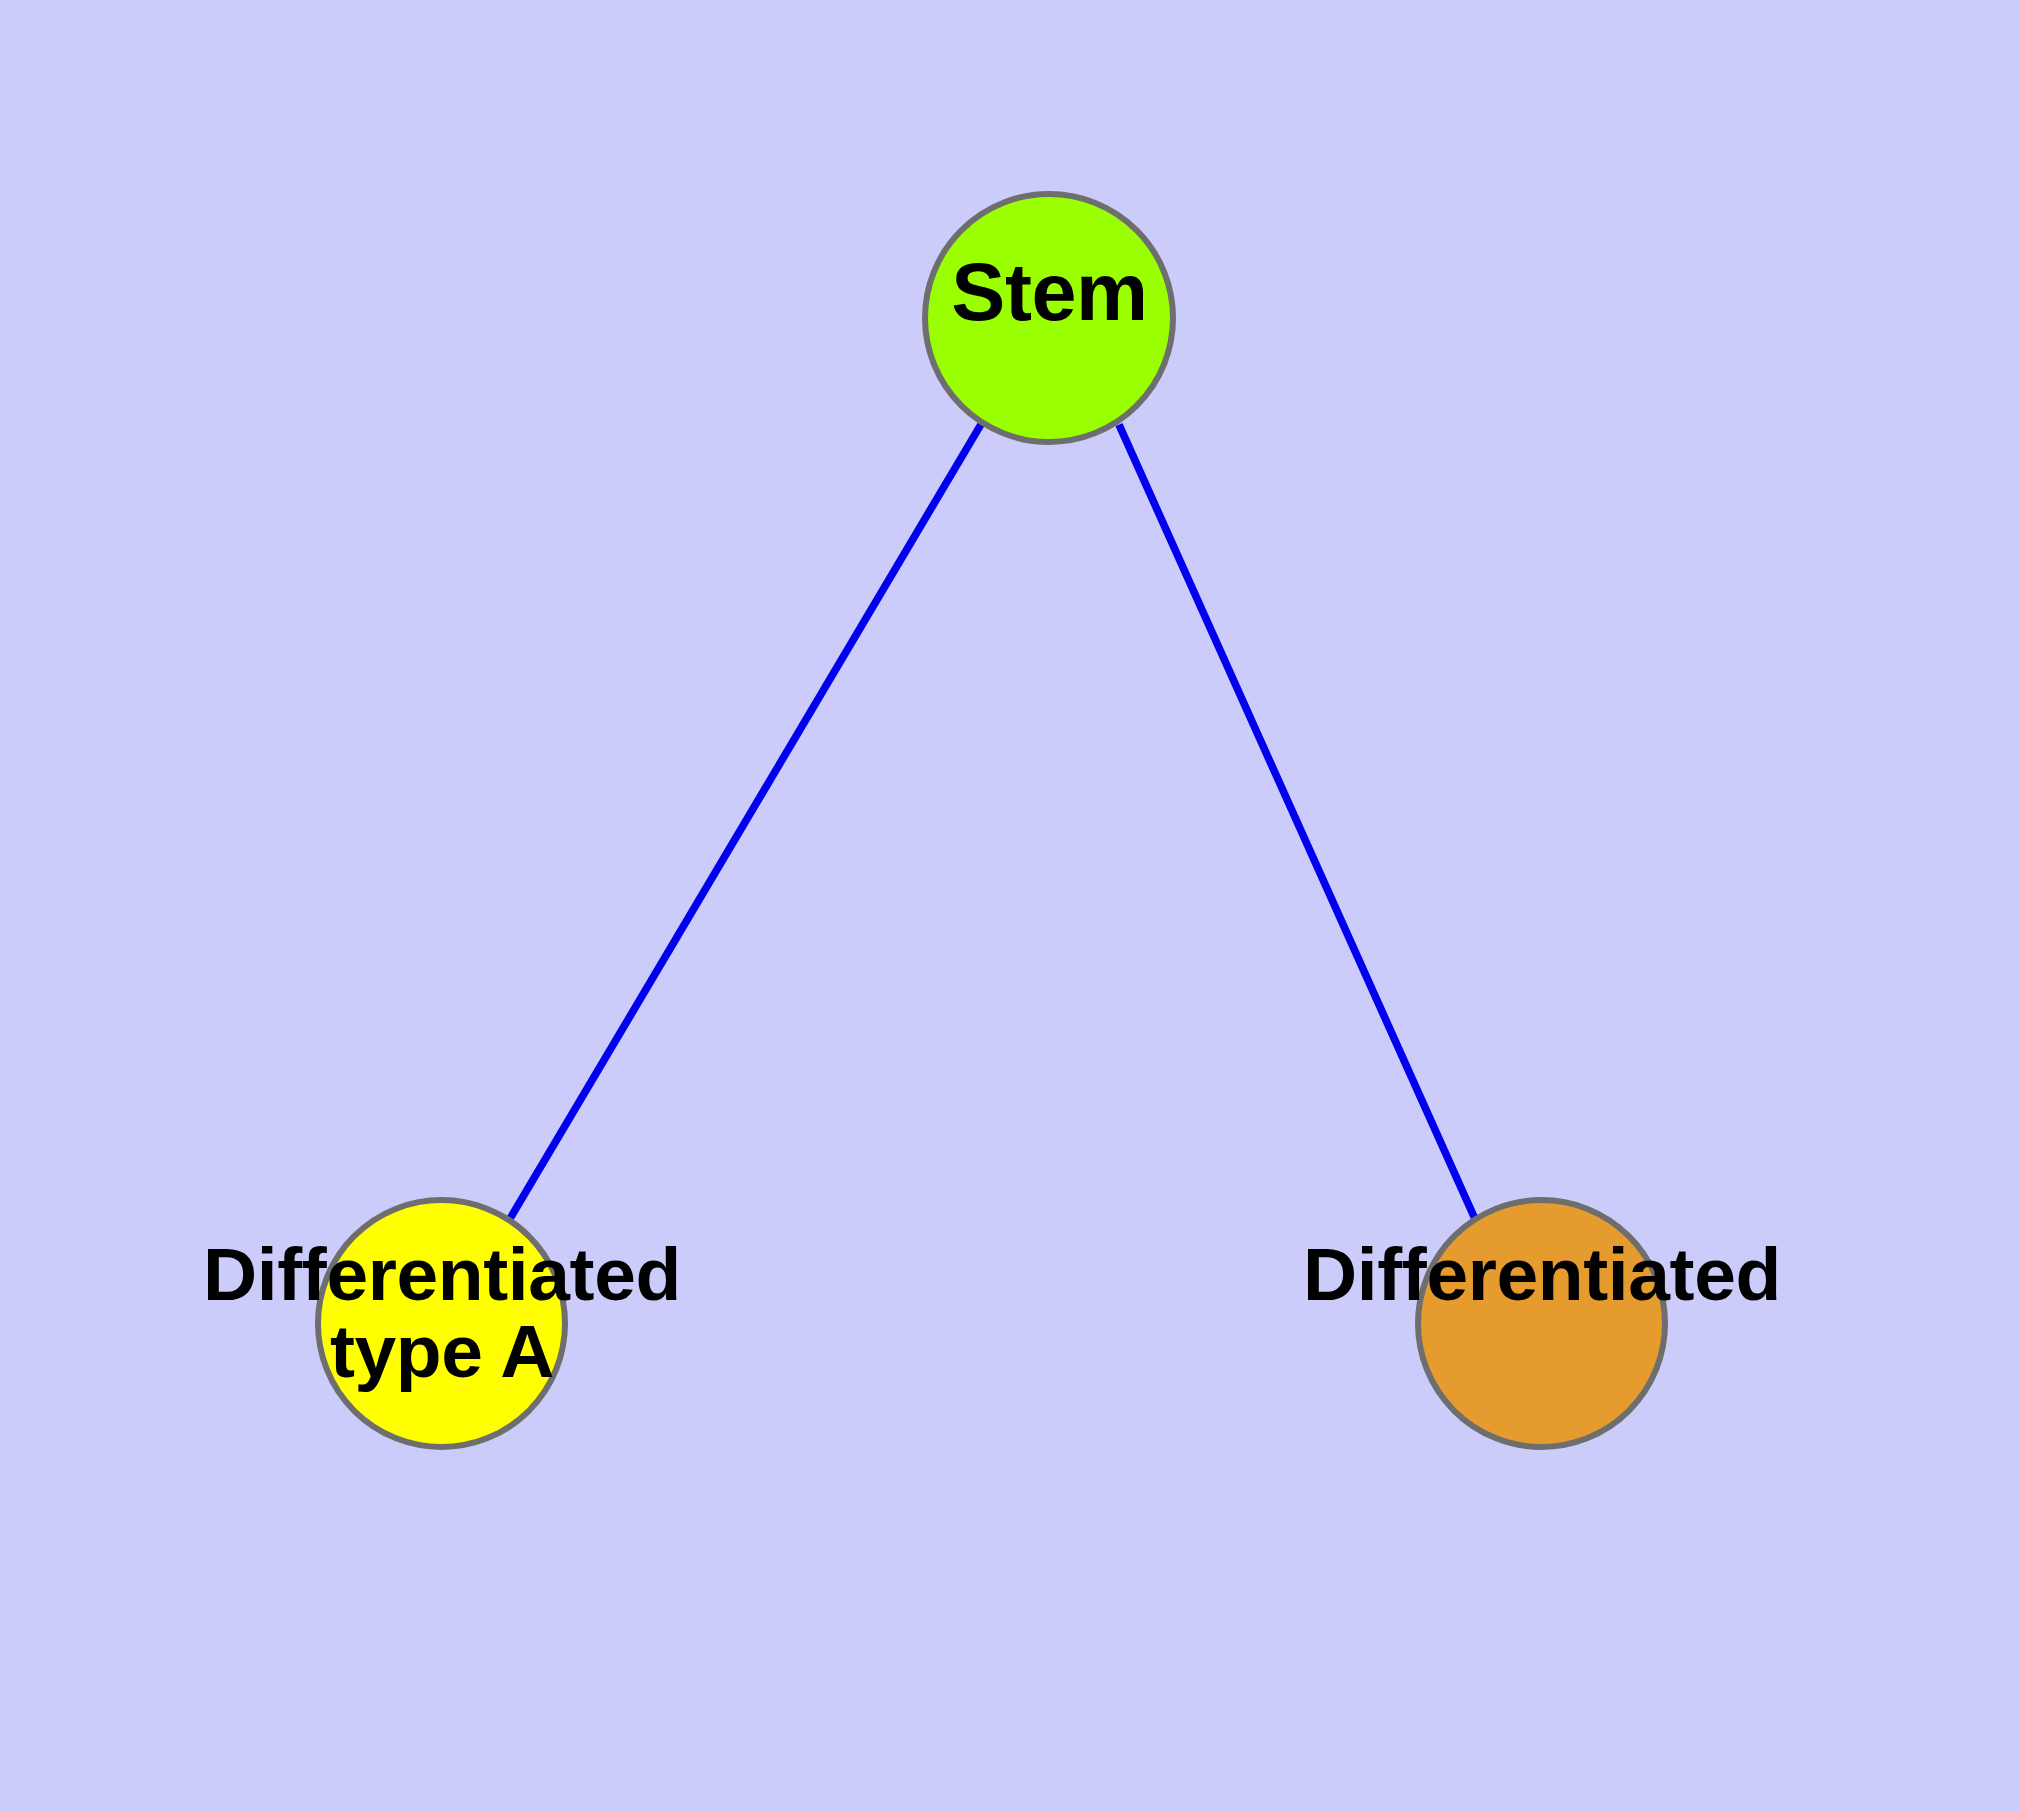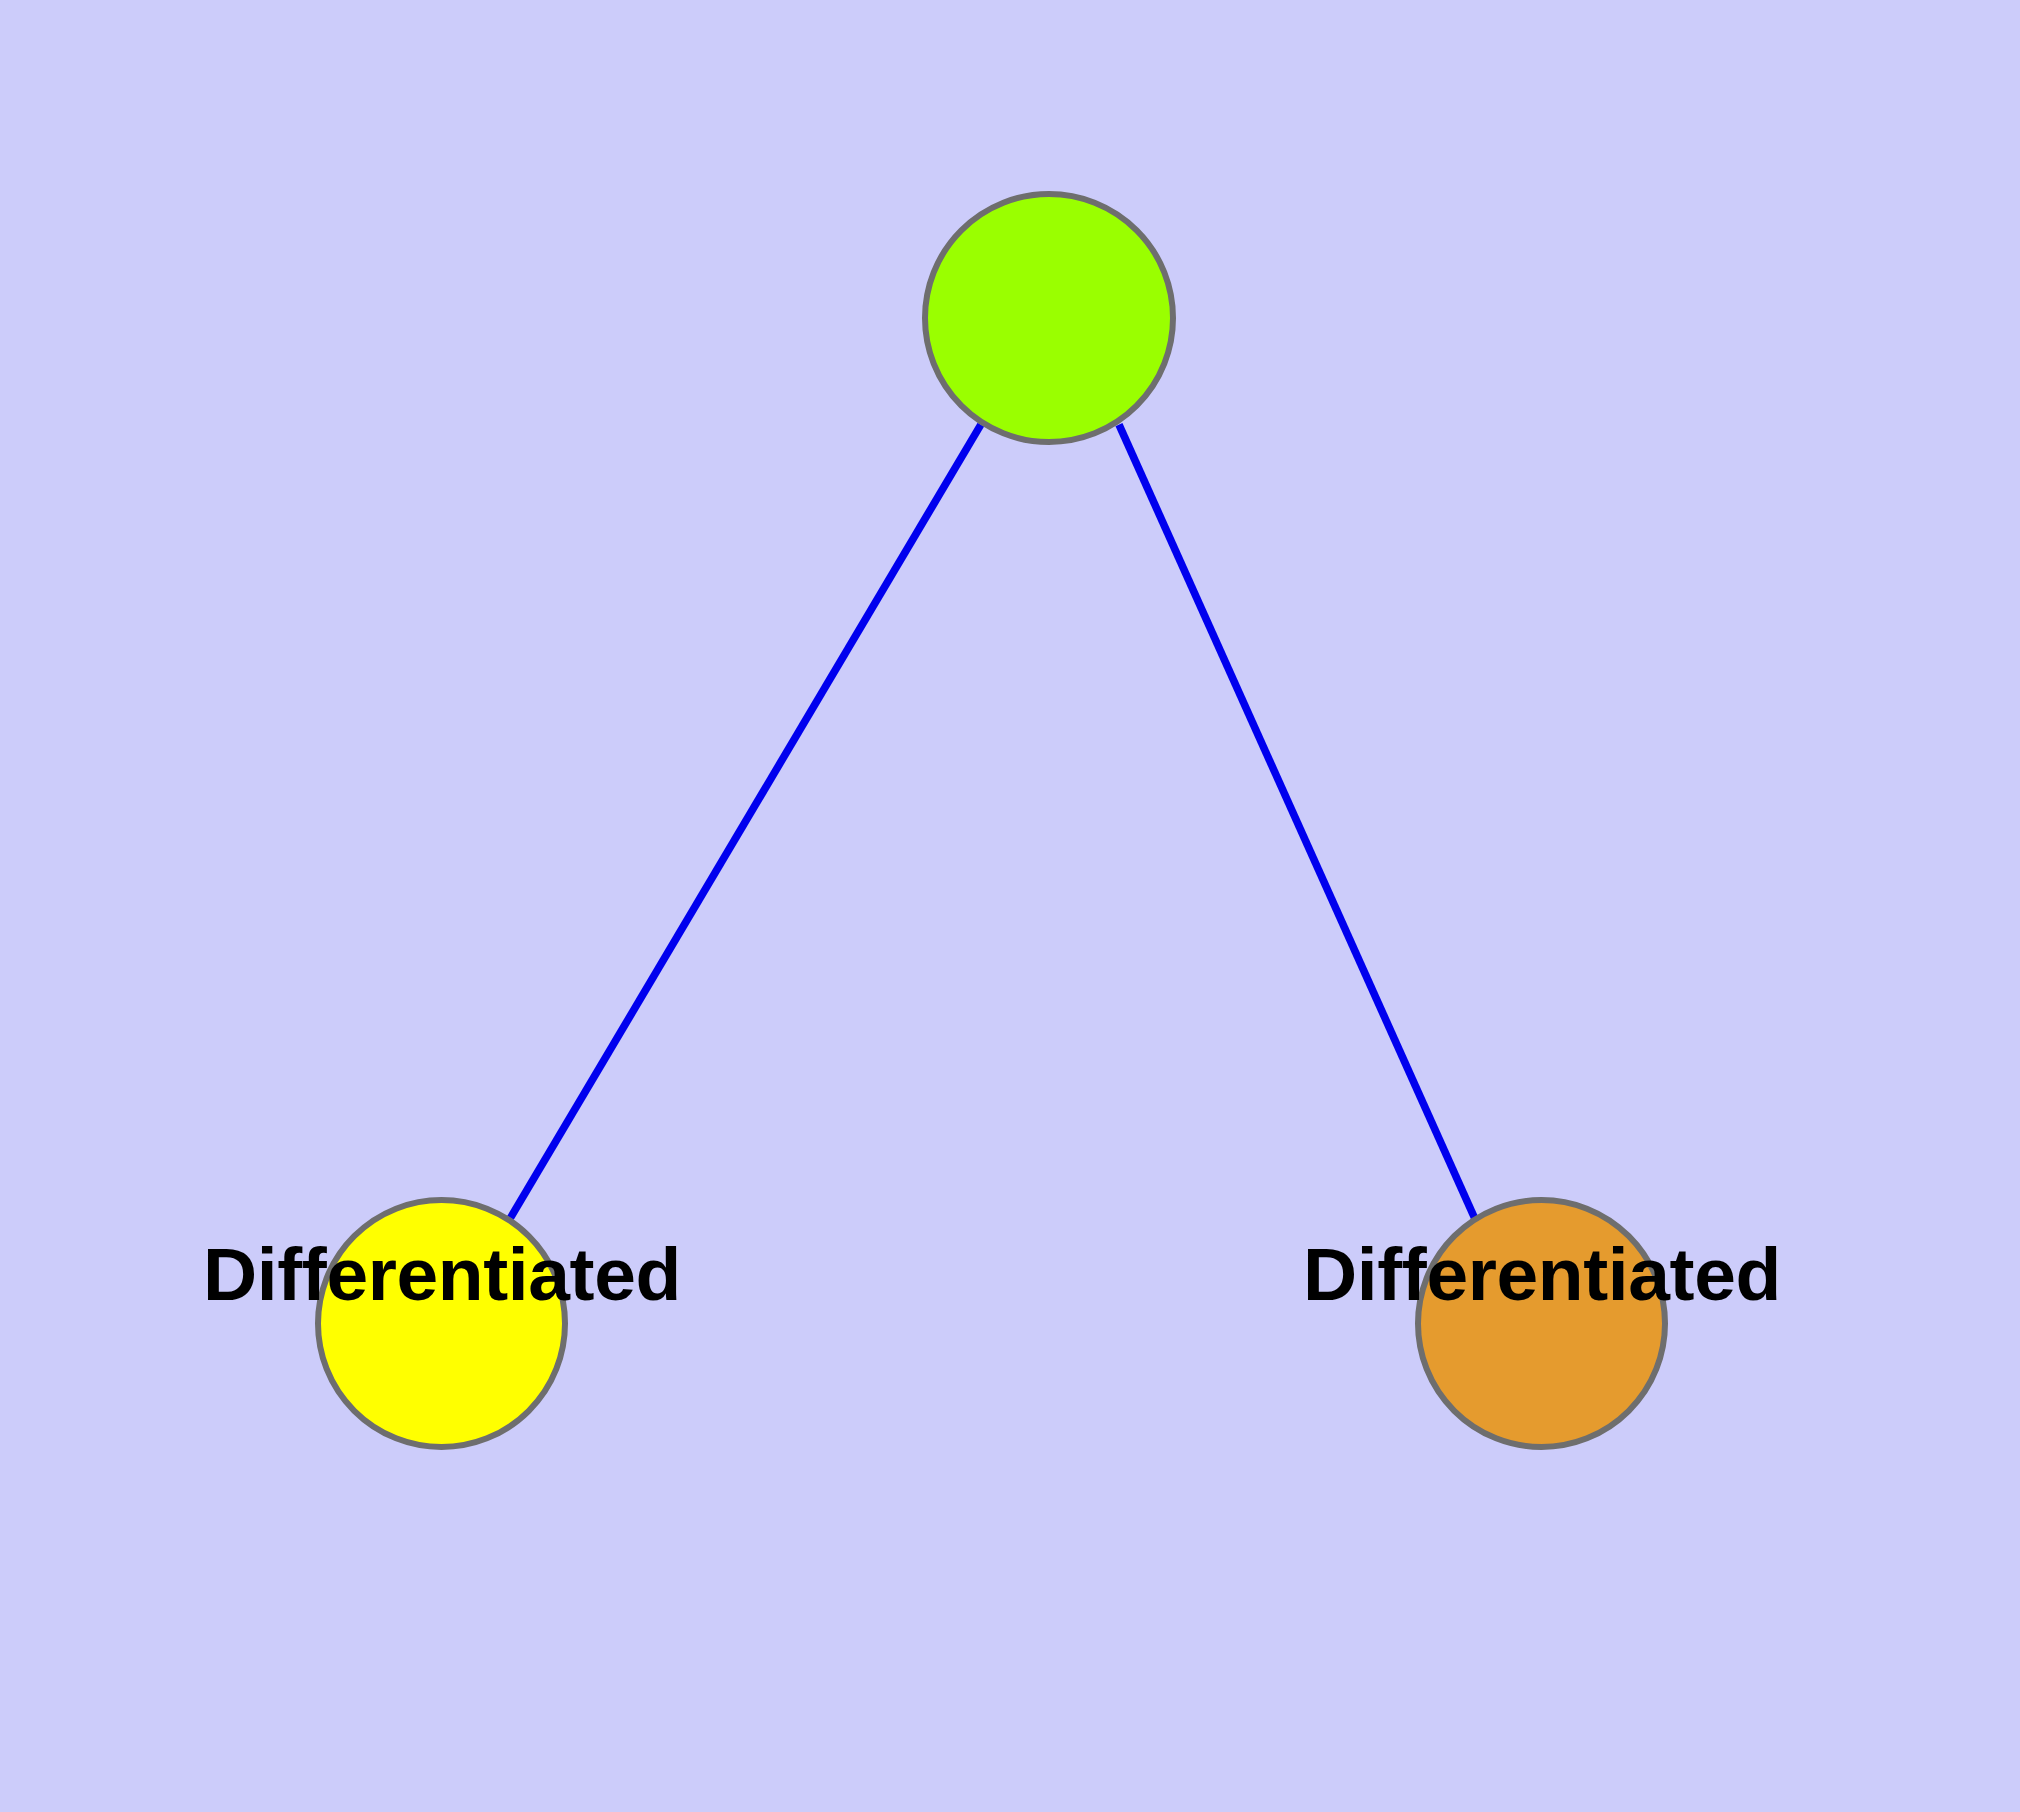--- a/index.html
+++ b/index.html
@@ -90,19 +90,20 @@
     <line id="edge-stem-diff-a" x1="1157" y1="501" x2="602" y2="1437" stroke="#0000ee" stroke-width="9" stroke-linecap="butt"></line>
     <line id="edge-stem-diff-b" x1="1320" y1="501" x2="1740" y2="1438" stroke="#0000ee" stroke-width="9" stroke-linecap="butt"></line>
   </svg>
 
   <div id="node-stem" class="graph-node" style="left: 922px; top: 191px; width: 254px; height: 254px; background: rgb(154, 255, 0); border-color: rgb(110, 110, 110);"></div>
 
   <div id="node-diff-a" class="graph-node" style="left: 315px; top: 1197px; width: 253px; height: 253px; background: rgb(255, 255, 0); border-color: rgb(110, 110, 110);"></div>
 
   <div id="node-diff-b" class="graph-node" style="left: 1415px; top: 1197px; width: 253px; height: 253px; background: rgb(229, 155, 46); border-color: rgb(110, 110, 110);"></div>
 
+  <div id="label-stem" class="node-label" style="color: rgb(0, 0, 0); left: 795px;"><span>Stem</span></div>
 
-  <div id="label-diff-a" class="node-label" style="color: rgb(0, 0, 0); left: 18px;"><span>Differentiated</span><br></div>
+  <div id="label-diff-a" class="node-label" style="color: rgb(0, 0, 0); left: 18px;"><span>Differentiated</span><br><span>type A</span></div>
 
   <div id="label-diff-b" class="node-label" style="color: rgb(0, 0, 0); left: 1118px;"><span>Differentiated</span><br></div>
 
 </div>
 
 
 </body></html>

